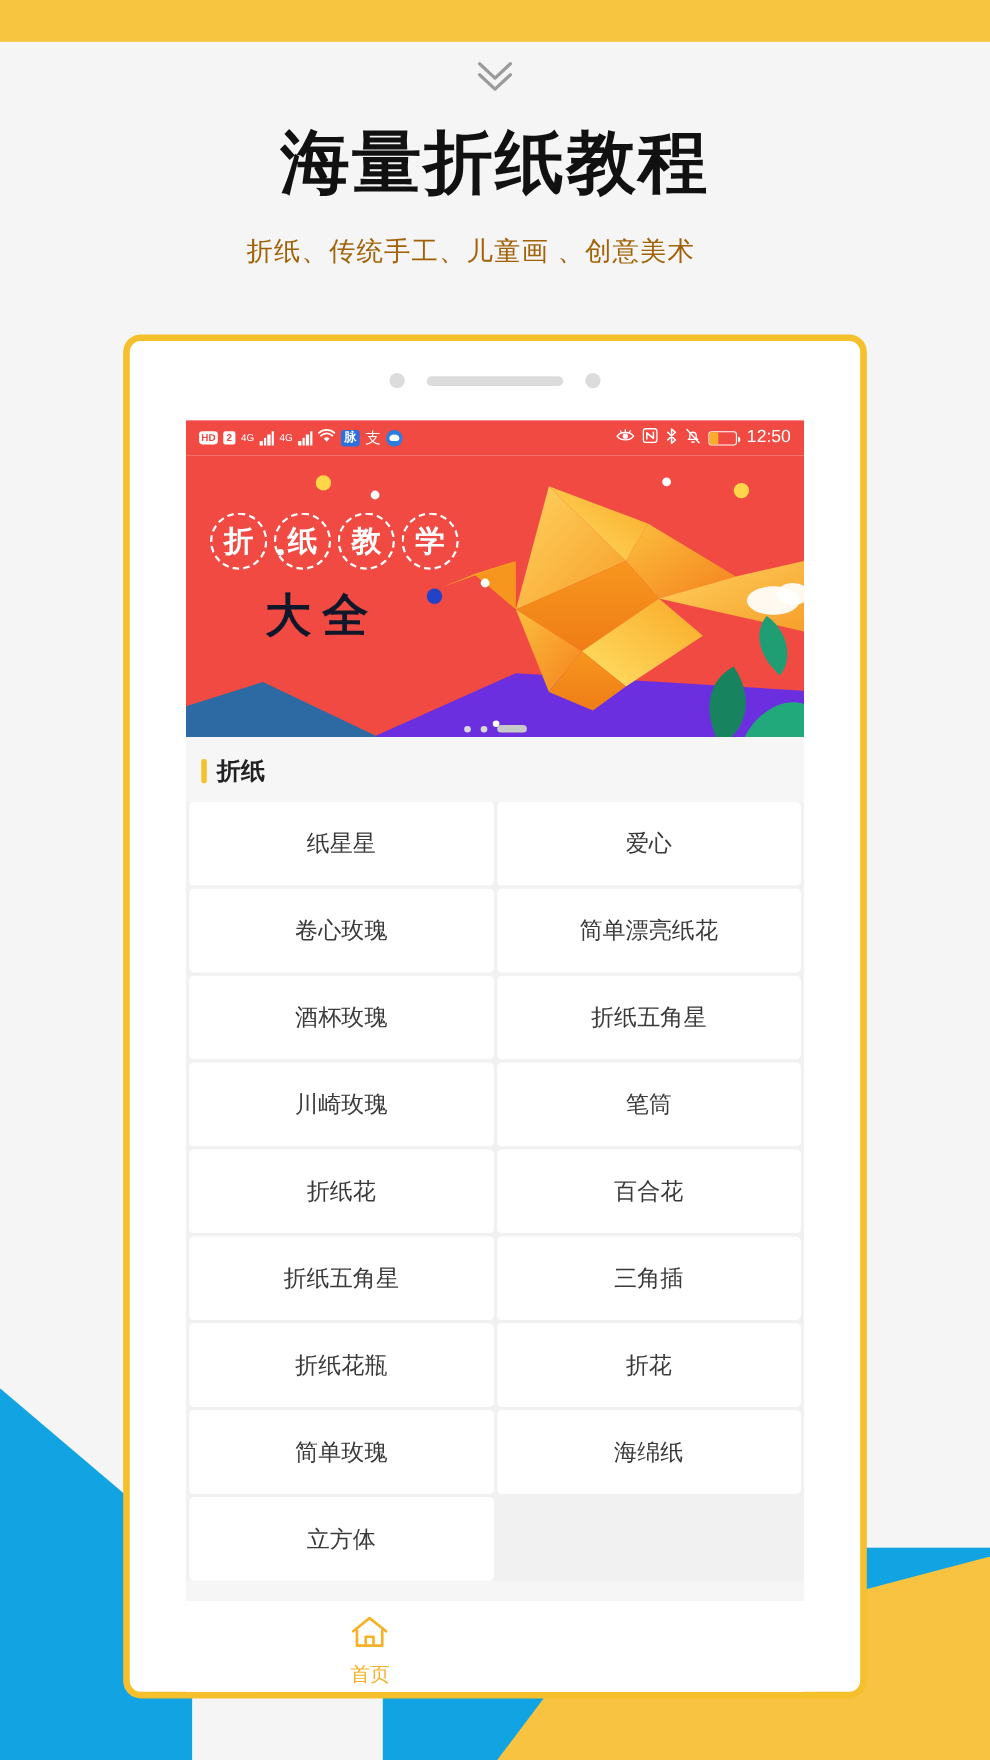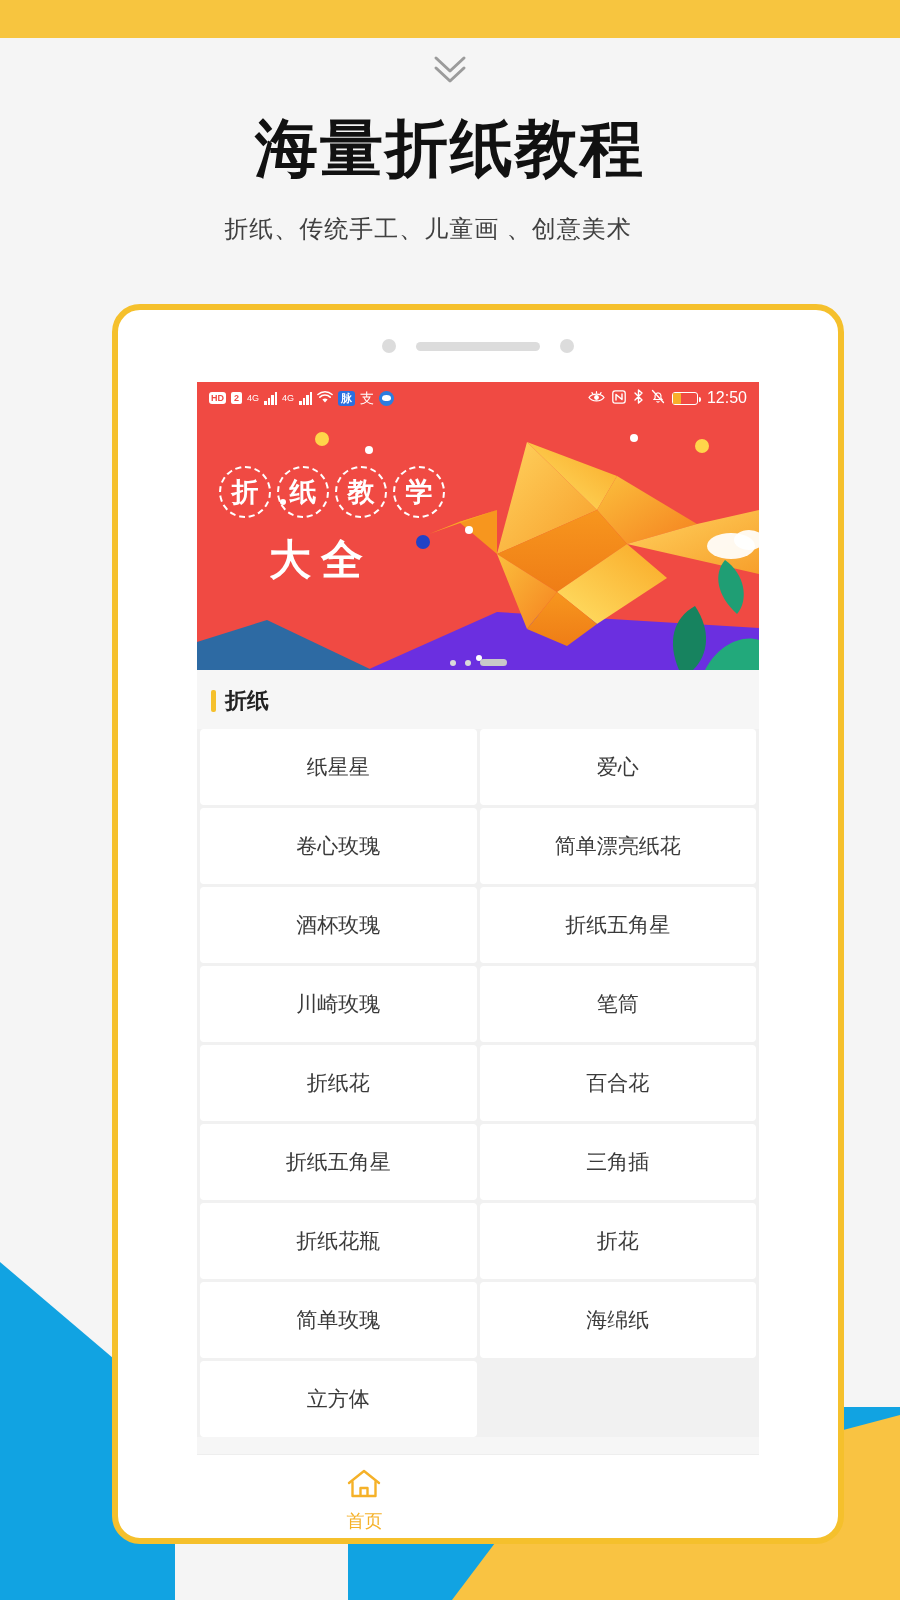--- a/index.html
+++ b/index.html
@@ -30,21 +30,21 @@
     text-align:center;
     font-size:63px; line-height:72px;
     font-weight:bold;
     color:#111111;
     letter-spacing:2px;
   }
   .subline{
     position:absolute; left:0; top:212px; width:856px;
     text-align:center;
     font-size:24px; line-height:34px;
-    color:#404040;
+    color:#a16207;
     letter-spacing:1px;
   }
 
   
   .deco{ position:absolute; }
   .deco-blue-left{
     left:0; top:1262px; width:175px; height:338px;
     background:#11a3e2;
     clip-path:polygon(0 0, 100% 44%, 100% 100%, 0 100%);
   }
@@ -58,23 +58,23 @@
   }
   .deco-yellow-right{
     left:452px; top:1415px; width:448px; height:185px;
     background:#f9c342;
     clip-path:polygon(100% 0, 100% 100%, 0 100%, 14% 55%);
   }
 
   
   .phone{
     position:absolute; left:112px; top:304px;
-    width:732px; height:1240px;
+    width:676px; height:1240px;
     border:6px solid #f5c02c;
-    border-radius:28px;
+    border-radius:16px;
     background:#ffffff;
     overflow:hidden;
   }
   .phone-top{
     height:72px; width:100%;
     display:flex; align-items:center; justify-content:center;
     gap:20px;
   }
   .cam-dot{ width:14px; height:14px; border-radius:50%; background:#dcdcdc; }
   .speaker{ width:124px; height:9px; border-radius:5px; background:#dcdcdc; }
@@ -151,21 +151,21 @@
   }
   .bt-row1{ display:flex; gap:6px; }
   .circ{
     width:52px; height:52px; border-radius:50%;
     border:2px dashed #ffffff;
     display:flex; align-items:center; justify-content:center;
     color:#ffffff; font-size:27px; font-weight:bold;
   }
   .bt-row2{
     margin-top:14px; margin-left:50px;
-    color:#ffffff; font-size:42px; font-weight:bold; letter-spacing:10px;
+    color:#0f172a; font-size:42px; font-weight:bold; letter-spacing:10px;
   }
 
   
   .pager{
     position:absolute; left:0; bottom:4px; width:100%;
     display:flex; justify-content:center; align-items:center; gap:9px;
   }
   .pdot{ width:6px; height:6px; border-radius:50%; background:#d9d9d9; }
   .pdot.wide{ width:27px; height:7px; border-radius:4px; background:#c9c9c9; }
 

